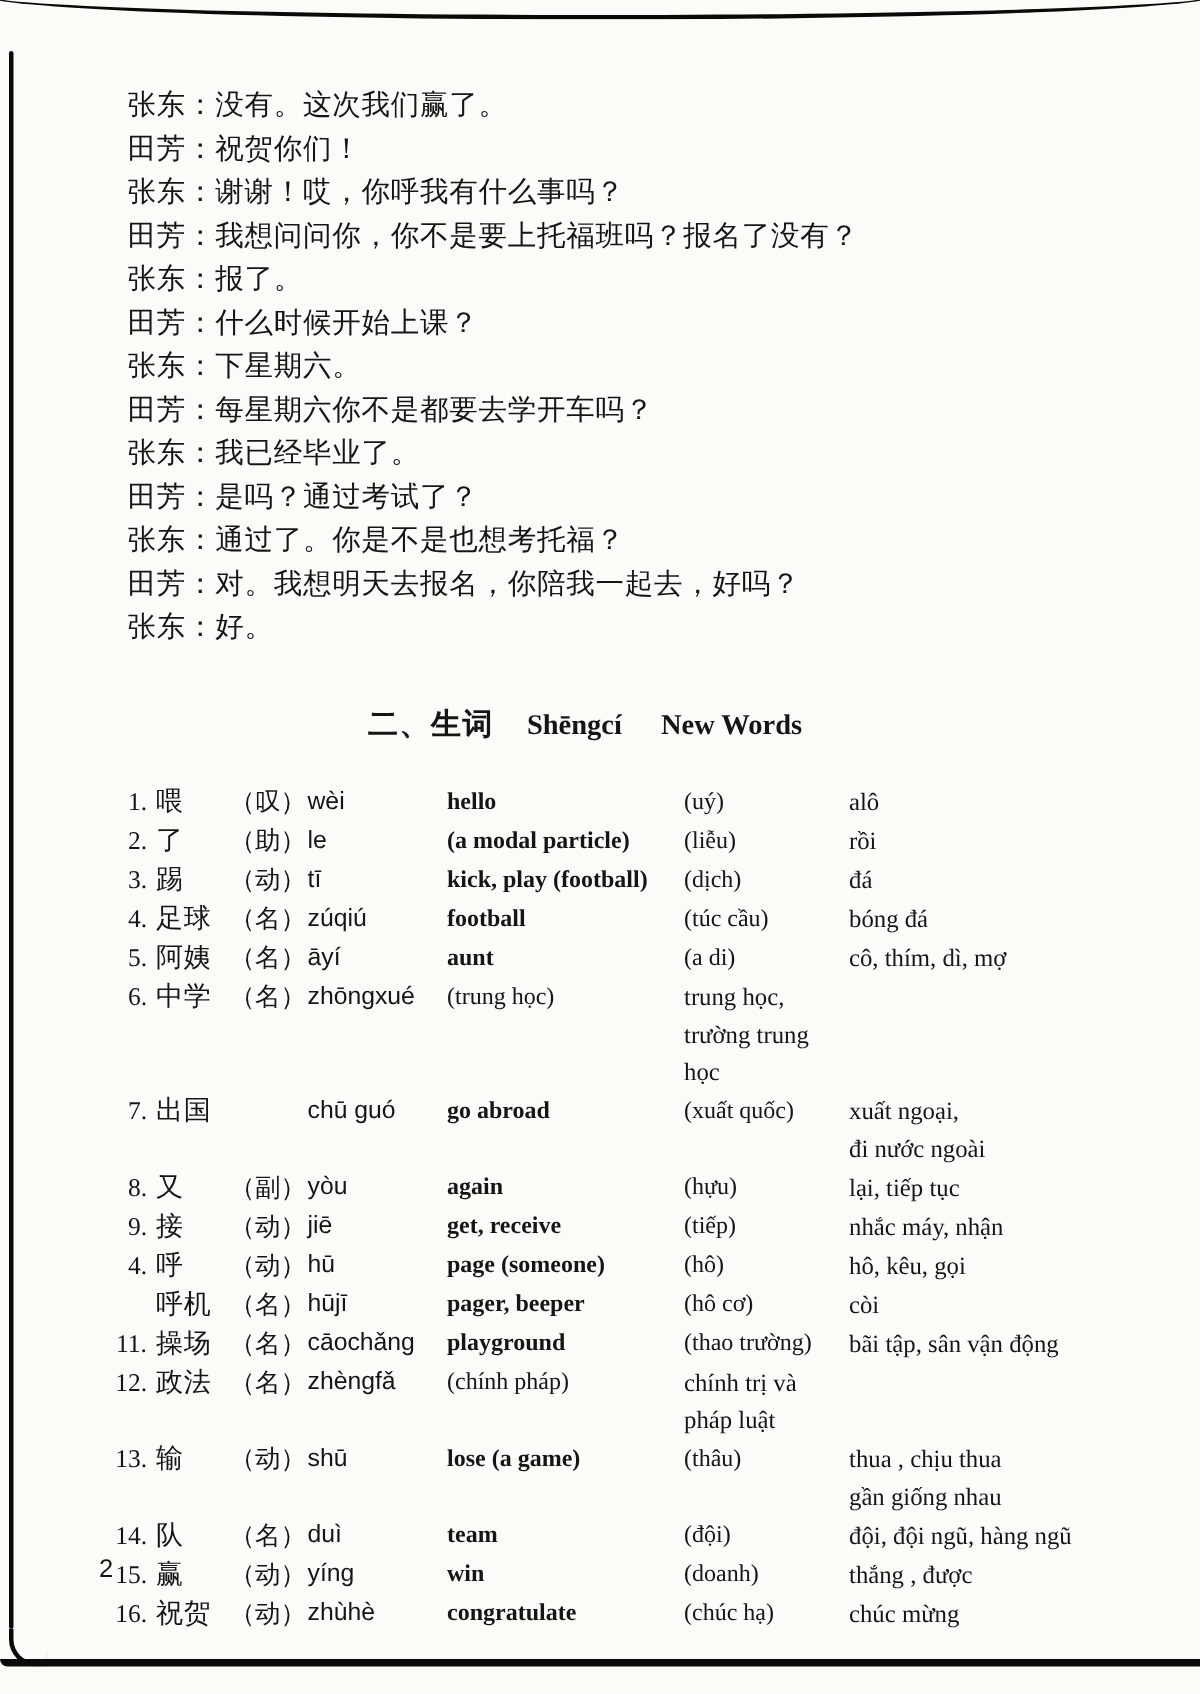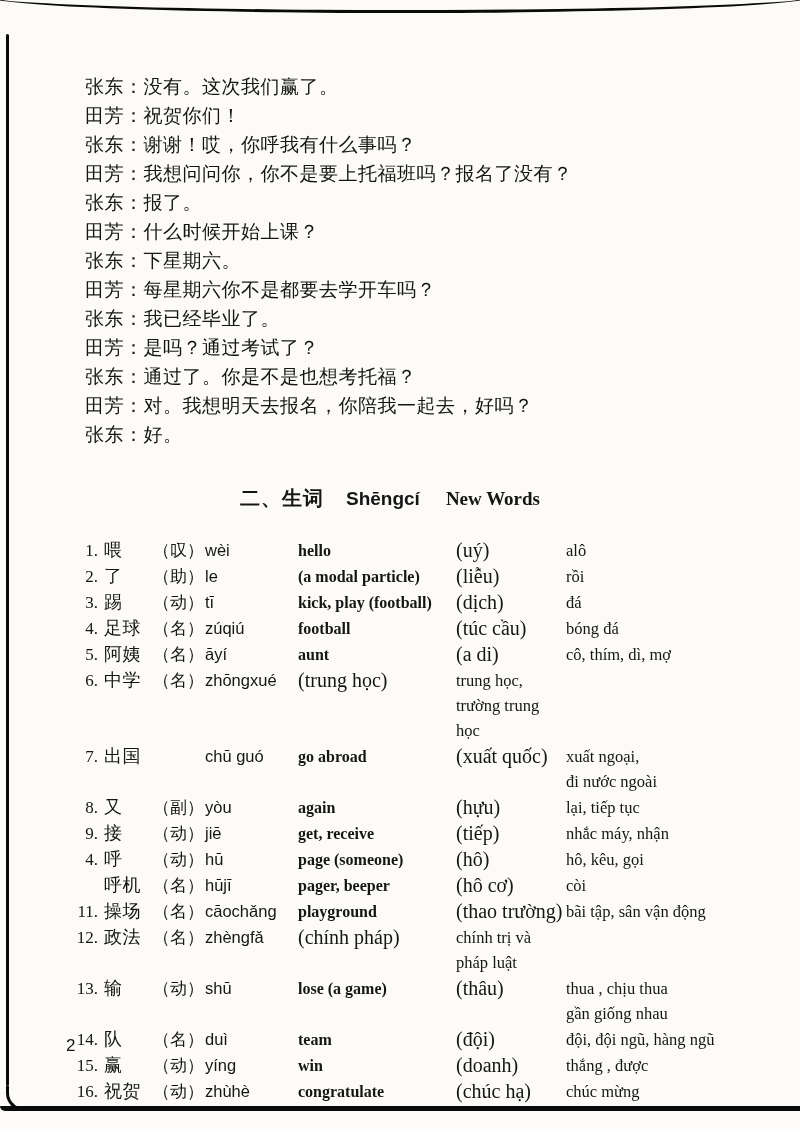--- a/index.html
+++ b/index.html
@@ -23,47 +23,47 @@
   .scan-bottom{
     position:absolute;left:0;top:1106px;width:800px;height:5px;
     background:#0a0a0a;border-radius:0 0 0 6px;
   }
   .scan-corner{
     position:absolute;left:6px;top:1086px;width:22px;height:22px;
     border-left:3px solid #0a0a0a;border-bottom:3px solid #0a0a0a;
     border-radius:0 0 0 18px;
   }
 
-  .dialogue{padding:56px 0 0 85px;margin-top:16px;}
+  .dialogue{padding:56px 0 0 85px;}
   .dline{
     margin:0;line-height:29px;font-size:19px;
     letter-spacing:0.5px;white-space:pre;
   }
 
   .section-title{
     margin-top:36px;margin-left:70px;width:640px;
     text-align:center;font-weight:bold;font-size:20px;
   }
   .section-title .t-cn{letter-spacing:1px;text-align:center;}
-  .section-title .t-py{margin-left:22px;font-family:Liberation Sans, sans-serif;font-size:19px;}
+  .section-title .t-py{margin-left:22px;font-family:Liberation Serif, serif;font-size:19px;}
   .section-title .t-en{margin-left:26px;font-size:19px;}
 
   .vocab{margin:26px 0 0 70px;width:706px;}
   .vrow{
     display:grid;
     grid-template-columns:34px 49px 52px 93px 158px 110px 1fr;
     line-height:25px;margin-bottom:1px;
     align-items:start;
   }
   .c-num{font-size:17px;text-align:right;padding-right:6px;font-family:"Liberation Serif",serif;}
   .c-word{font-size:18px;letter-spacing:0.5px;white-space:pre;}
   .c-pos{font-size:17px;white-space:pre;}
   .c-pinyin{font-size:16.5px;font-family:"Liberation Sans","DejaVu Sans",sans-serif;}
   .c-english{font-size:16px;white-space:pre;font-weight:bold;}
-  .c-sino{font-size:20px;white-space:pre;}
+  .c-sino{font-size:16px;white-space:pre;}
   .c-viet{font-size:16.5px;white-space:pre-line;}
 
   .page-number{
     position:absolute;left:66px;top:1036px;
     font-size:17px;font-family:"Liberation Sans","DejaVu Sans",sans-serif;
   }
 </style>
 </head>
 <body>
 

